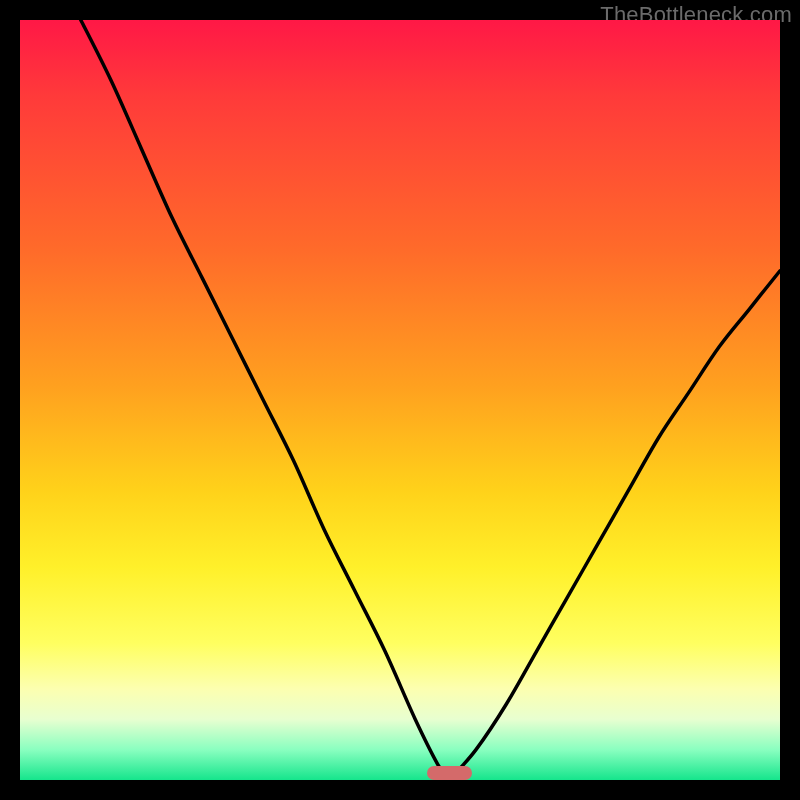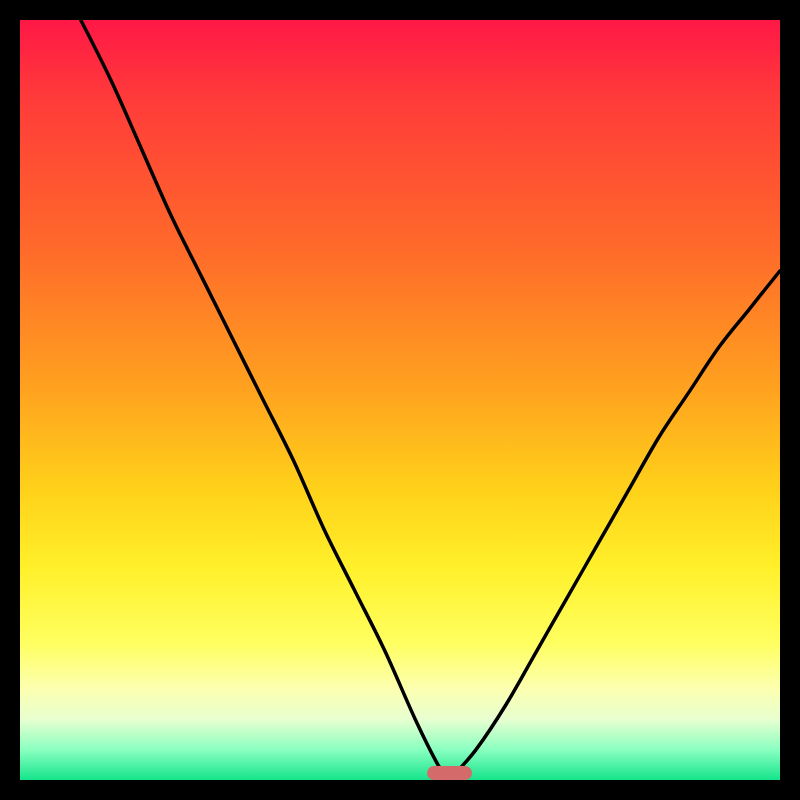--- a/index.html
+++ b/index.html
@@ -63,20 +63,21 @@
     height: 14px;
     border-radius: 7px;
     background: #d46a6a;
   }
 </style>
 </head>
 <body>
 
 <div class="frame">
 
+  <div class="watermark">TheBottleneck.com</div>
 
   <div class="plot-area">
     <svg class="curve" viewBox="0 0 760 760" preserveAspectRatio="none">
       <path id="curve-left" fill="none" stroke="#000" stroke-width="3.5" stroke-linecap="round" d="M 60.8 0.0 C 65.9 10.1, 81.1 39.3, 91.2 60.8 C 101.3 82.3, 111.5 106.4, 121.6 129.2 C 131.7 152.0, 141.9 176.1, 152.0 197.6 C 162.1 219.1, 172.3 238.1, 182.4 258.4 C 192.5 278.7, 202.7 298.9, 212.8 319.2 C 222.9 339.5, 233.1 359.7, 243.2 380.0 C 253.3 400.3, 263.5 419.3, 273.6 440.8 C 283.7 462.3, 293.9 487.7, 304.0 509.2 C 314.1 530.7, 324.3 549.7, 334.4 570.0 C 344.5 590.3, 354.7 609.3, 364.8 630.8 C 374.9 652.3, 386.3 680.2, 395.2 699.2 C 404.1 718.2, 412.3 734.7, 418.0 744.8 C 423.7 754.9, 427.5 757.5, 429.4 760.0"></path>
       <path id="curve-right" fill="none" stroke="#000" stroke-width="3.5" stroke-linecap="round" d="M 429.4 760.0 C 433.8 754.9, 446.5 742.3, 456.0 729.6 C 465.5 716.9, 476.3 700.5, 486.4 684.0 C 496.5 667.5, 506.7 648.5, 516.8 630.8 C 526.9 613.1, 537.1 595.3, 547.2 577.6 C 557.3 559.9, 567.5 542.1, 577.6 524.4 C 587.7 506.7, 597.9 488.9, 608.0 471.2 C 618.1 453.5, 628.3 434.5, 638.4 418.0 C 648.5 401.5, 658.7 387.6, 668.8 372.4 C 678.9 357.2, 689.1 340.7, 699.2 326.8 C 709.3 312.9, 719.5 301.5, 729.6 288.8 C 739.7 276.1, 754.9 257.1, 760.0 250.8"></path>
     </svg>
     <div id="min-marker" class="marker" style="left: 406.6px; width: 45.6px; top: 746px;"></div>
   </div>
 
 </div>

